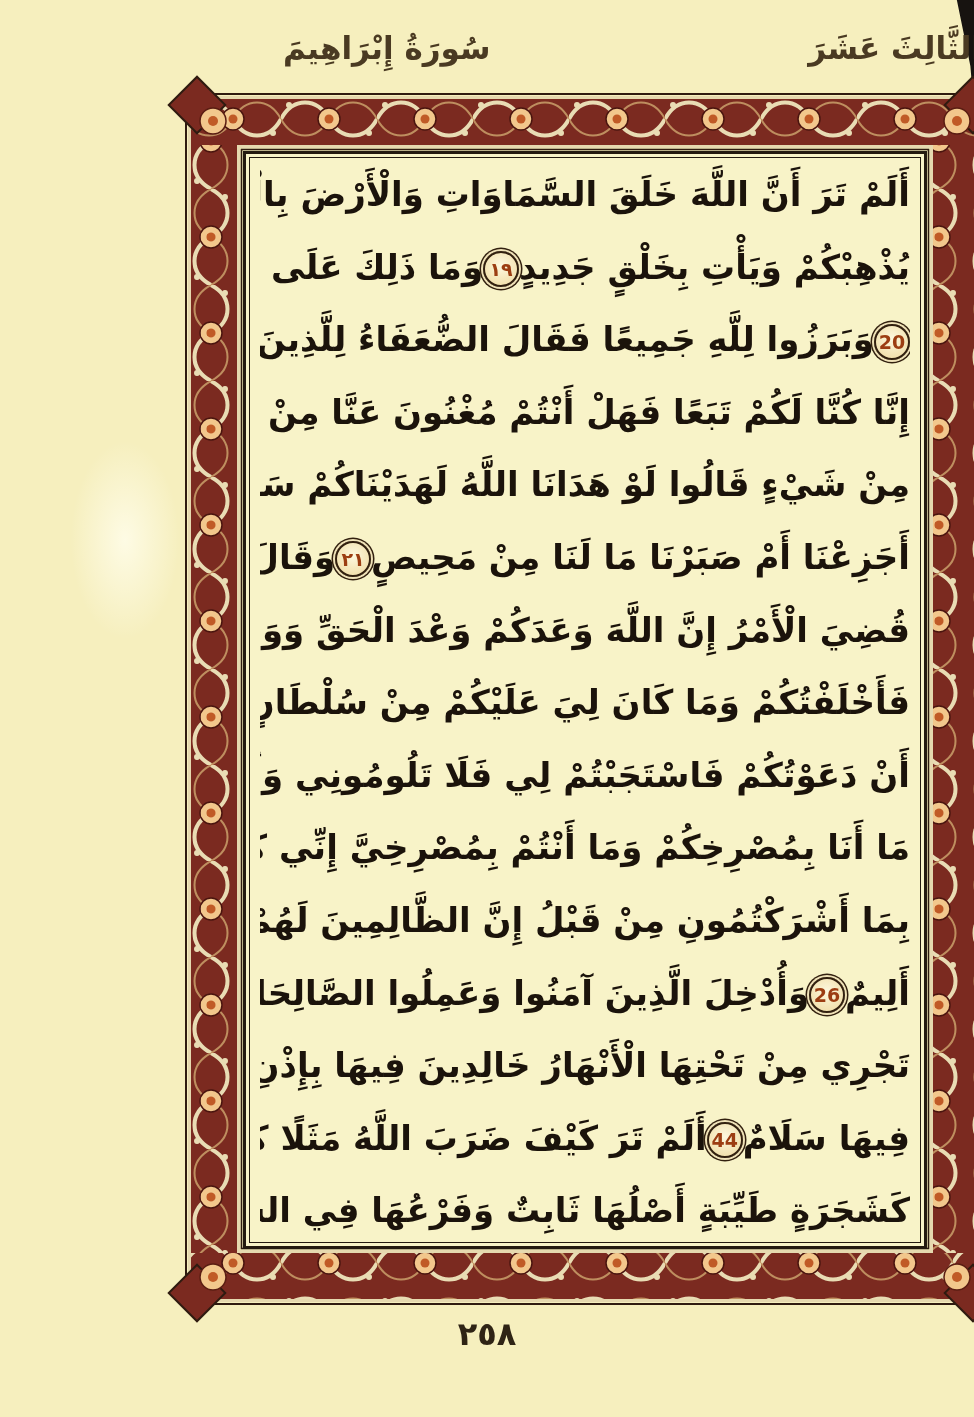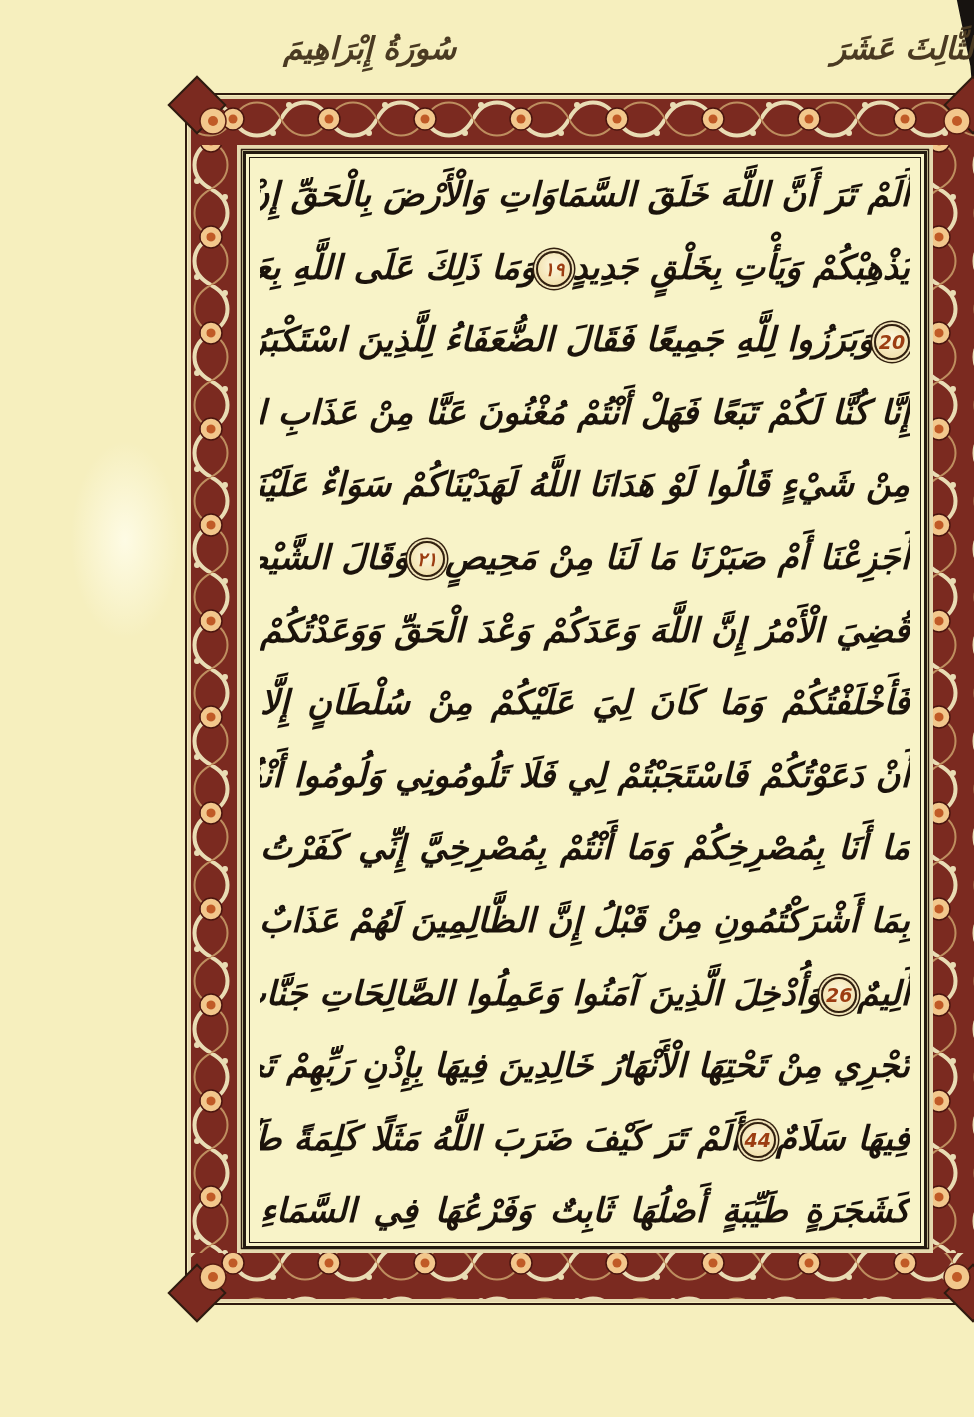--- a/index.html
+++ b/index.html
@@ -1,17 +1,17 @@
 <!DOCTYPE html>
 <html><head>
 <meta charset="utf-8">
 <style>
   html,body{margin:0;padding:0;}
   body{width:974px;height:1417px;background:#f6efbe;font-family:"DejaVu Sans",sans-serif;}
-  #page{position:relative;width:974px;height:1417px;background:#f6efbe;overflow:hidden;font-style:italic;}
+  #page{position:relative;width:974px;height:1417px;background:#f6efbe;overflow:hidden;}
 
   
   .ghost{position:absolute;left:70px;top:440px;width:110px;height:200px;
     background:radial-gradient(ellipse at center,rgba(255,253,235,.85) 0%,rgba(255,253,235,0) 70%);
     pointer-events:none;}
 
   
   .artifact{position:absolute;right:0;top:0;width:26px;height:110px;background:#171310;
     clip-path:polygon(34% 0,100% 0,100% 100%,86% 60%);}
 
@@ -111,13 +111,14 @@
           <div class="qline"><span class="qtxt">مَا أَنَا بِمُصْرِخِكُمْ وَمَا أَنْتُمْ بِمُصْرِخِيَّ إِنِّي كَفَرْتُ</span></div>
           <div class="qline"><span class="qtxt">بِمَا أَشْرَكْتُمُونِ مِنْ قَبْلُ إِنَّ الظَّالِمِينَ لَهُمْ عَذَابٌ</span></div>
           <div class="qline"><span class="qtxt">أَلِيمٌ</span><span class="vm">26</span><span class="qtxt">وَأُدْخِلَ الَّذِينَ آمَنُوا وَعَمِلُوا الصَّالِحَاتِ جَنَّاتٍ</span></div>
           <div class="qline"><span class="qtxt">تَجْرِي مِنْ تَحْتِهَا الْأَنْهَارُ خَالِدِينَ فِيهَا بِإِذْنِ رَبِّهِمْ تَحِيَّتُهُمْ</span></div>
           <div class="qline"><span class="qtxt">فِيهَا سَلَامٌ</span><span class="vm">44</span><span class="qtxt">أَلَمْ تَرَ كَيْفَ ضَرَبَ اللَّهُ مَثَلًا كَلِمَةً طَيِّبَةً</span></div>
           <div class="qline"><span class="qtxt">كَشَجَرَةٍ طَيِّبَةٍ أَصْلُهَا ثَابِتٌ وَفَرْعُهَا فِي السَّمَاءِ</span></div>
         </div>
     </div>
   </div>
 
+  <div class="page-number">٢٥٨</div>
 </div>
 
 </body></html>

